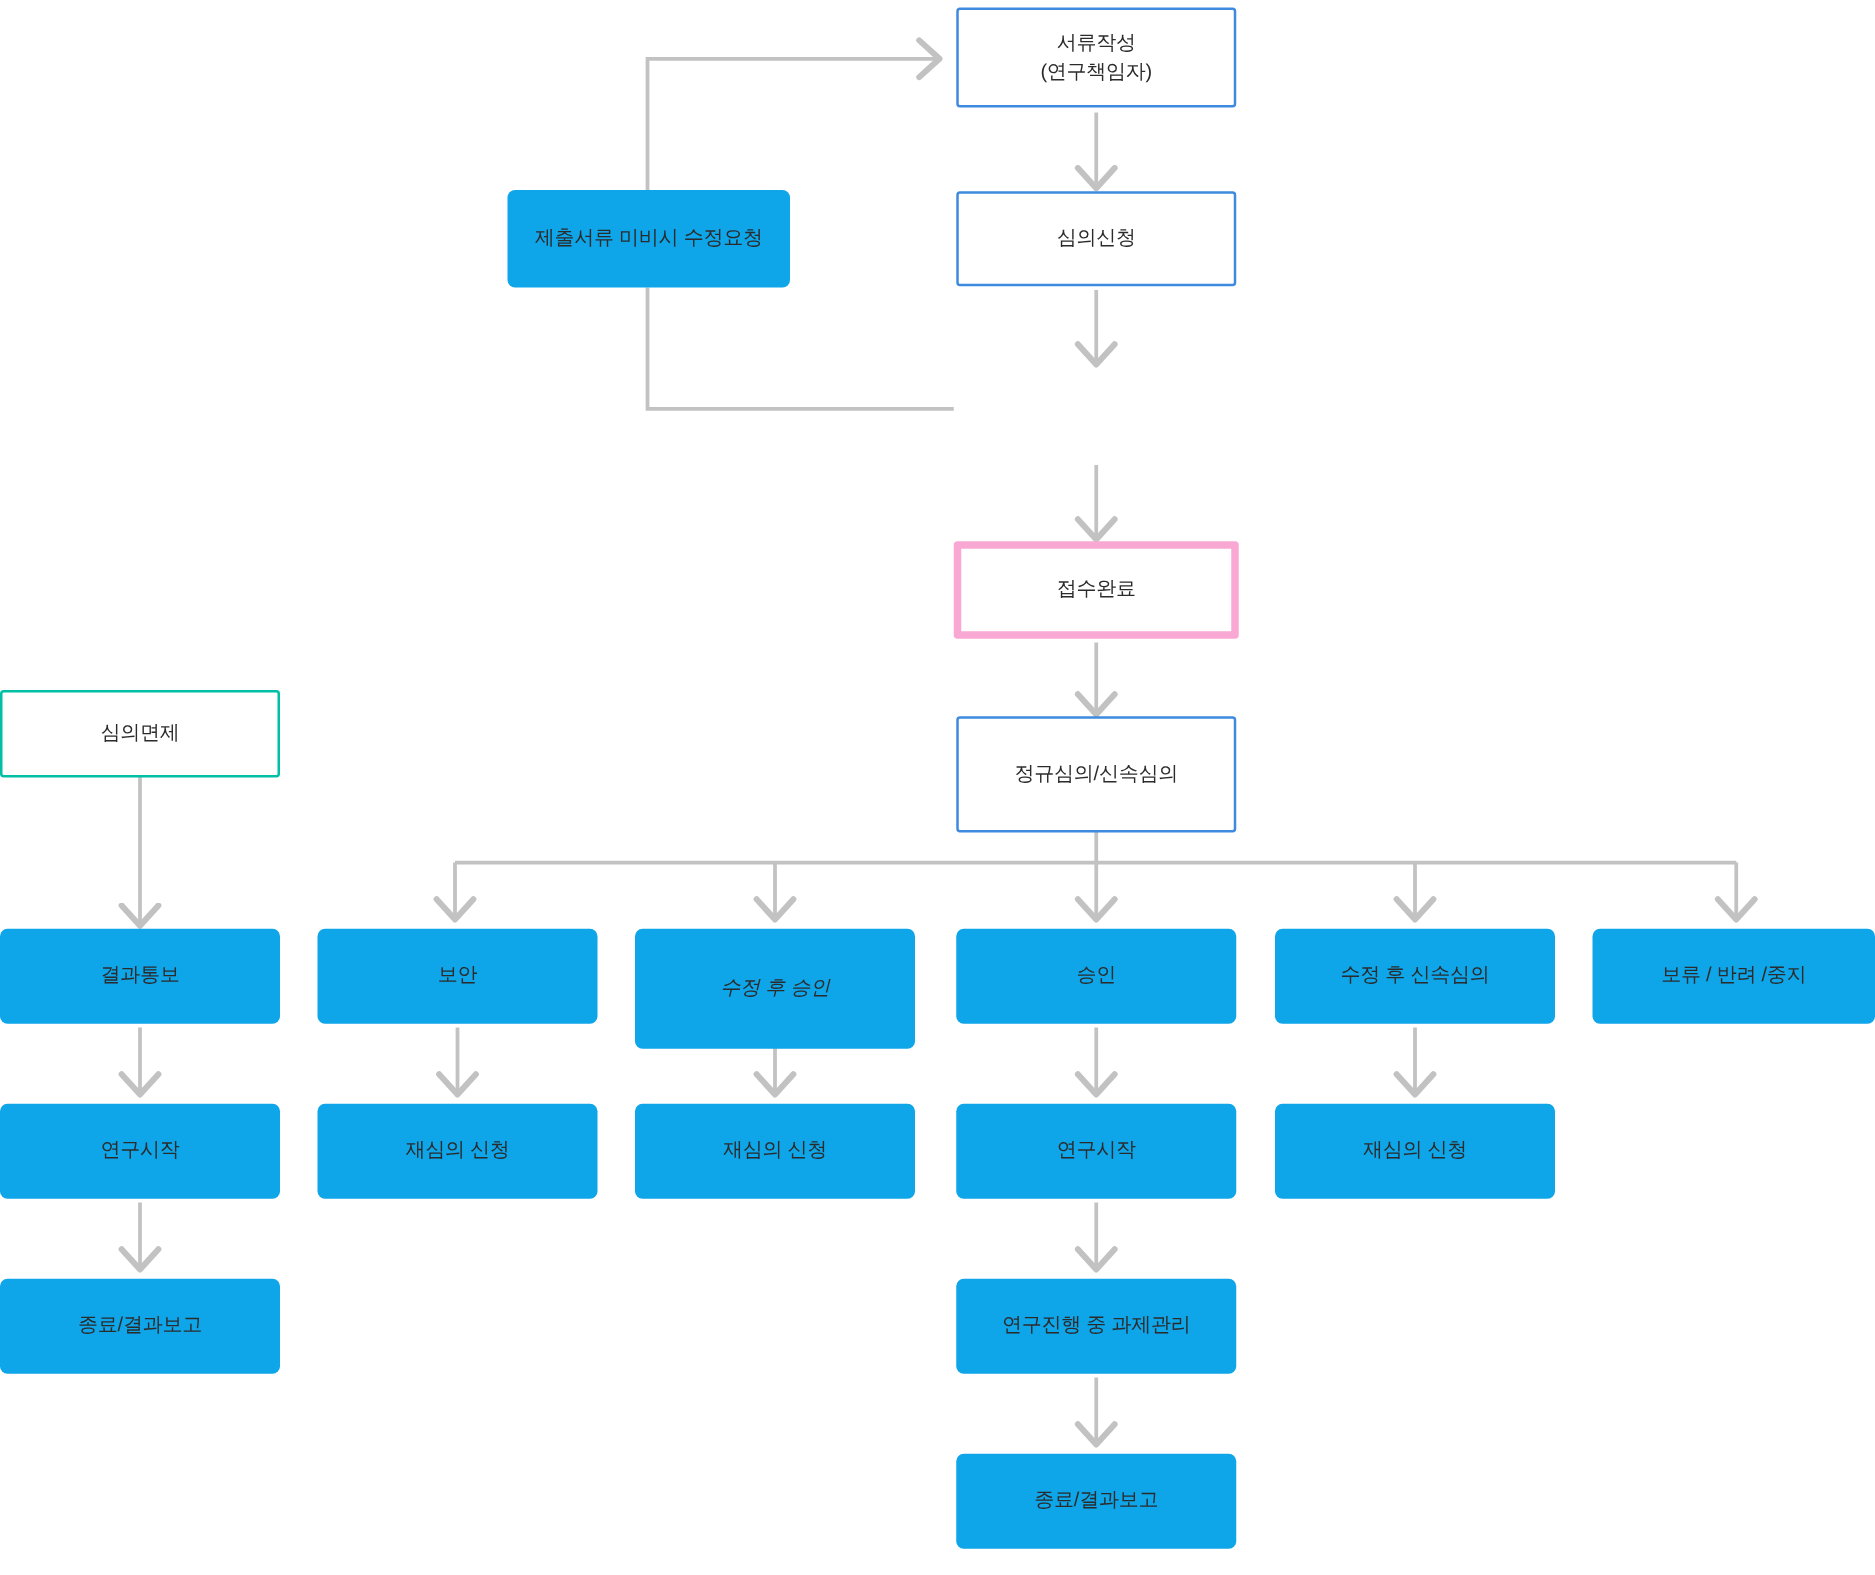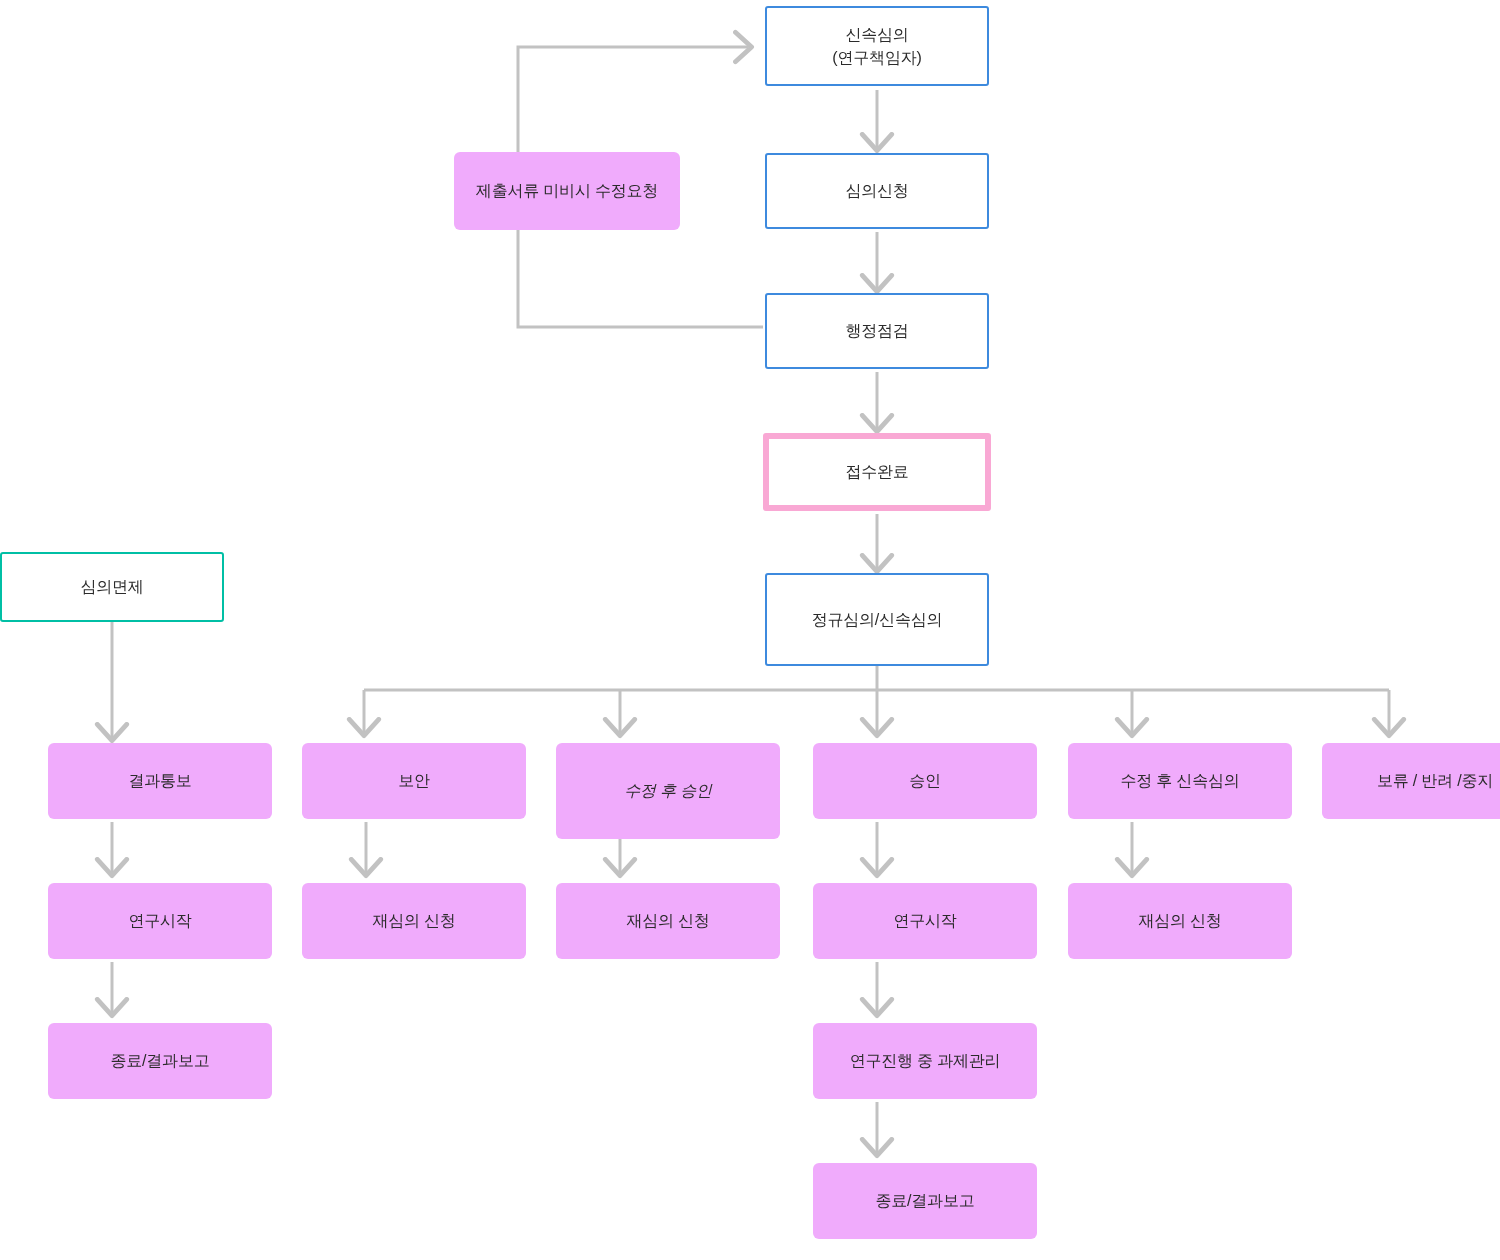--- a/index.html
+++ b/index.html
@@ -41,24 +41,23 @@
     border: 6px solid #f9a8d4;
     border-radius: 3px;
   }
   .node.outline-teal {
     background: #ffffff;
     border: 2px solid #00bfa5;
     border-radius: 3px;
   }
   
   .node.fill {
-    background: #f0abfc;
+    background: #0ea5e9;
     border: none;
     border-radius: 6px;
-    margin-left: 48px;
   }
   #edges {
     position: absolute;
     left: 0;
     top: 0;
     width: 1500px;
     height: 1260px;
     pointer-events: none;
   }
 </style>
@@ -103,25 +102,24 @@
       <line x1="620" y1="822" x2="620" y2="872" marker-end="url(#ah-big)"></line>
       <line x1="877" y1="822" x2="877" y2="872" marker-end="url(#ah-big)"></line>
       <line x1="1132" y1="822" x2="1132" y2="872" marker-end="url(#ah-big)"></line>
 
       <line x1="112" y1="962" x2="112" y2="1012" marker-end="url(#ah-big)"></line>
       <line x1="877" y1="962" x2="877" y2="1012" marker-end="url(#ah-big)"></line>
       <line x1="877" y1="1102" x2="877" y2="1152" marker-end="url(#ah-big)"></line>
     </g>
   </svg>
 
-  <div class="node outline" style="left:765px;top:6px;width:224px;height:80px;">신속심의
+  <div class="node outline" style="left:765px;top:6px;width:224px;height:80px;">서류작성
 (연구책임자)</div>
   <div class="node fill" style="left:406px;top:152px;width:226px;height:78px;">제출서류 미비시 수정요청</div>
   <div class="node outline" style="left:765px;top:153px;width:224px;height:76px;">심의신청</div>
-  <div class="node outline" style="left:765px;top:293px;width:224px;height:76px;">행정점검</div>
   <div class="node outline-strong" style="left:763px;top:433px;width:228px;height:78px;">접수완료</div>
   <div class="node outline" style="left:765px;top:573px;width:224px;height:93px;">정규심의/신속심의</div>
   <div class="node outline-teal" style="left:0px;top:512px;width:224px;height:70px;margin-top:40px;">심의면제</div>
 
   <div class="node fill" style="left:0px;top:743px;width:224px;height:76px;text-align:right;">결과통보</div>
   <div class="node fill" style="left:254px;top:743px;width:224px;height:76px;">보안</div>
   <div class="node fill" style="left:508px;top:743px;width:224px;height:96px;font-style:italic;">수정 후 승인</div>
   <div class="node fill" style="left:765px;top:743px;width:224px;height:76px;">승인</div>
   <div class="node fill" style="left:1020px;top:743px;width:224px;height:76px;">수정 후 신속심의</div>
   <div class="node fill" style="left:1274px;top:743px;width:226px;height:76px;">보류 / 반려 /중지</div>

